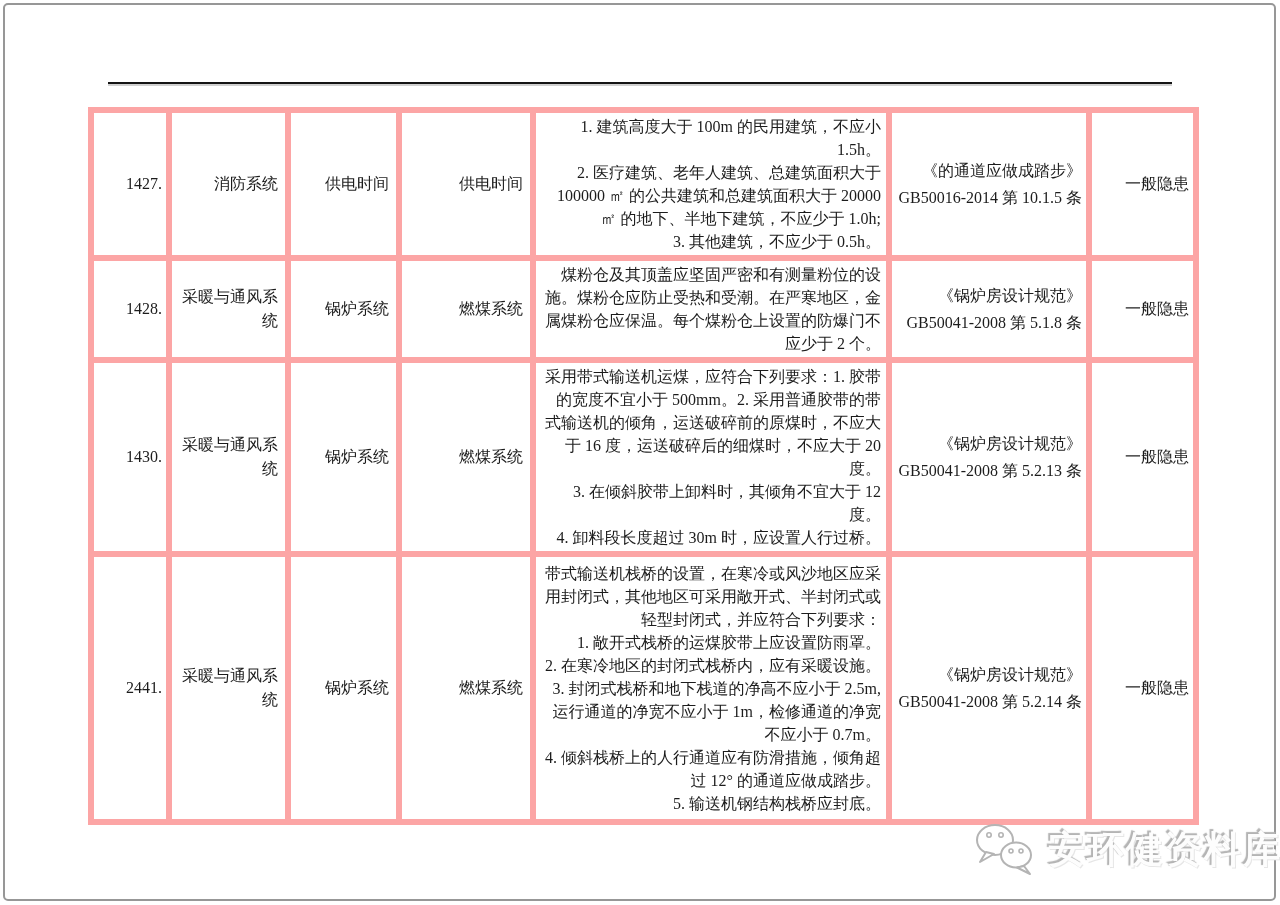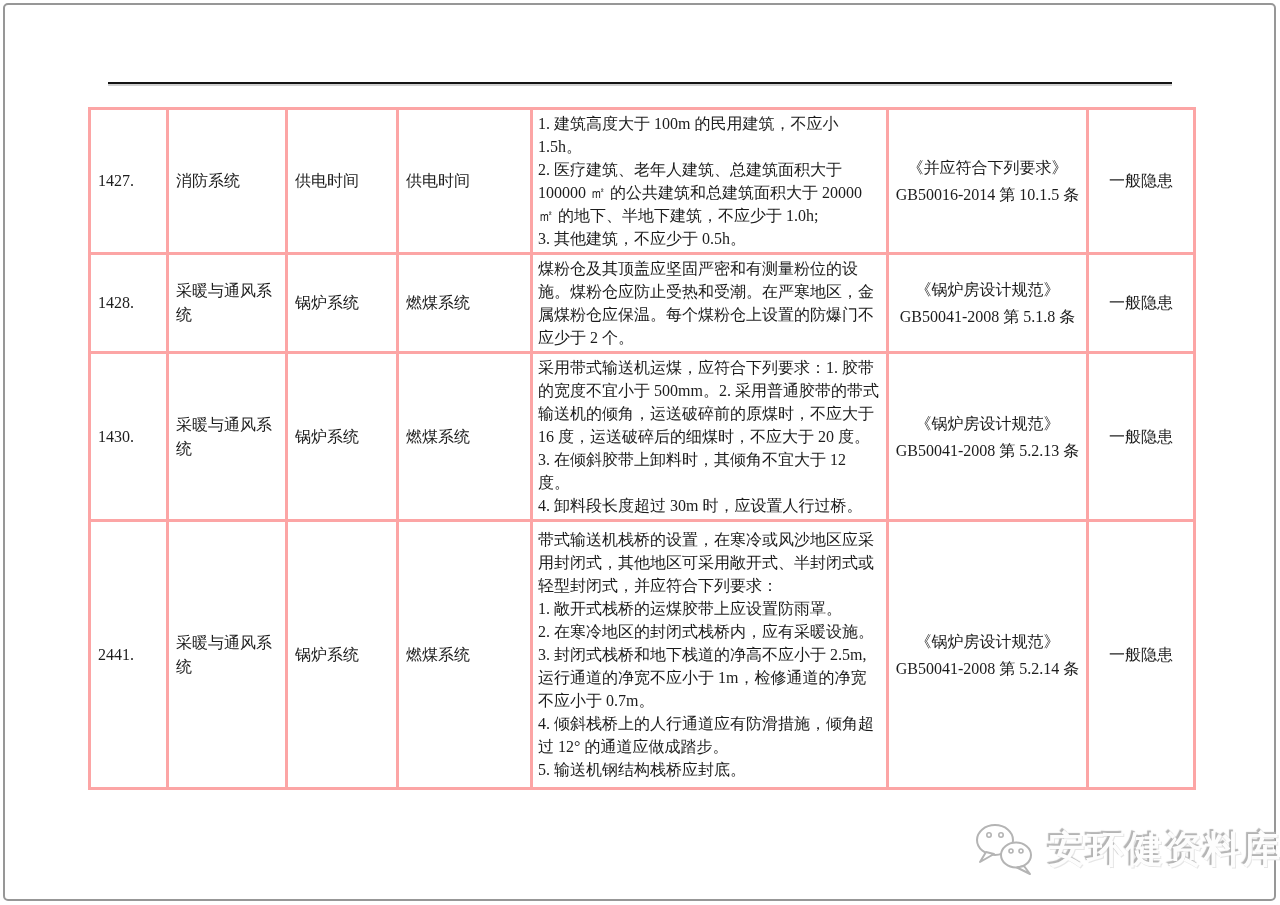--- a/index.html
+++ b/index.html
@@ -15,21 +15,21 @@
   }
   .top-rule{
     position:absolute;left:108px;top:82px;width:1064px;height:2px;
     background:#141414;box-shadow:0 2px 0 rgba(120,120,120,.35);
   }
   table.grid{
     position:absolute;left:88px;top:107px;width:1105px;
     border-collapse:collapse;table-layout:fixed;
     font-size:16px;line-height:24px;color:#1c1c1c;
   }
-  table.grid td{border:3px solid #fca5a5;vertical-align:middle;overflow:hidden;}
+  table.grid td{border:6px solid #fca5a5;vertical-align:middle;overflow:hidden;text-align:right;}
   tr.r0{height:124px;} tr.r1{height:94px;} tr.r2{height:46px;}
   tr.r3{height:142px;} tr.r4{height:268px;}
   td.c-no{padding:2px 4px 2px 7px;}
   td.c-sys,td.c-sub,td.c-item{padding:2px 7px;}
   td.c-desc{
     padding:2px 5px;white-space:pre-line;line-height:23px;
     text-align:left;vertical-align:middle;
   }
   td.c-std{text-align:center;padding:2px 4px;}
   td.c-std span{display:block;line-height:27px;}
@@ -65,21 +65,21 @@
   <tbody>
     <tr class="r0">
       <td class="c-no">1427.</td>
       <td class="c-sys">消防系统</td>
       <td class="c-sub">供电时间</td>
       <td class="c-item">供电时间</td>
       <td class="c-desc">1.  建筑高度大于 100m 的民用建筑，不应小 1.5h。
 2.  医疗建筑、老年人建筑、总建筑面积大于 100000 ㎡ 的公共建筑和总建筑面积大于 20000 ㎡ 的地下、半地下建筑，不应少于 1.0h;
 3.  其他建筑，不应少于 0.5h。</td>
       <td class="c-std">
-        <span>《并应符合下列要求》</span>
+        <span>《的通道应做成踏步》</span>
         <span>GB50016-2014 第 10.1.5 条</span>
       </td>
       <td class="c-level">一般隐患</td>
     </tr>
     <tr class="r1">
       <td class="c-no">1428.</td>
       <td class="c-sys">采暖与通风系统</td>
       <td class="c-sub">锅炉系统</td>
       <td class="c-item">燃煤系统</td>
       <td class="c-desc">煤粉仓及其顶盖应坚固严密和有测量粉位的设施。煤粉仓应防止受热和受潮。在严寒地区，金属煤粉仓应保温。每个煤粉仓上设置的防爆门不应少于 2 个。</td>

